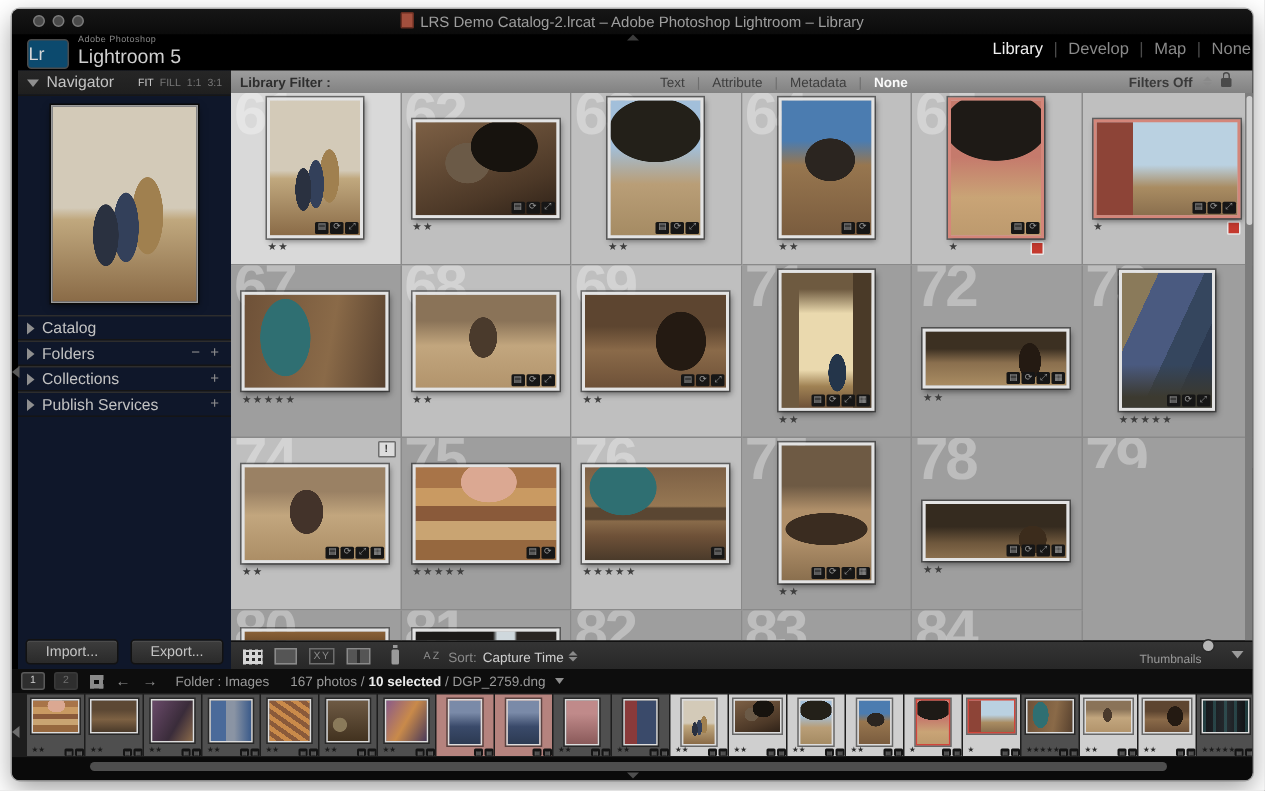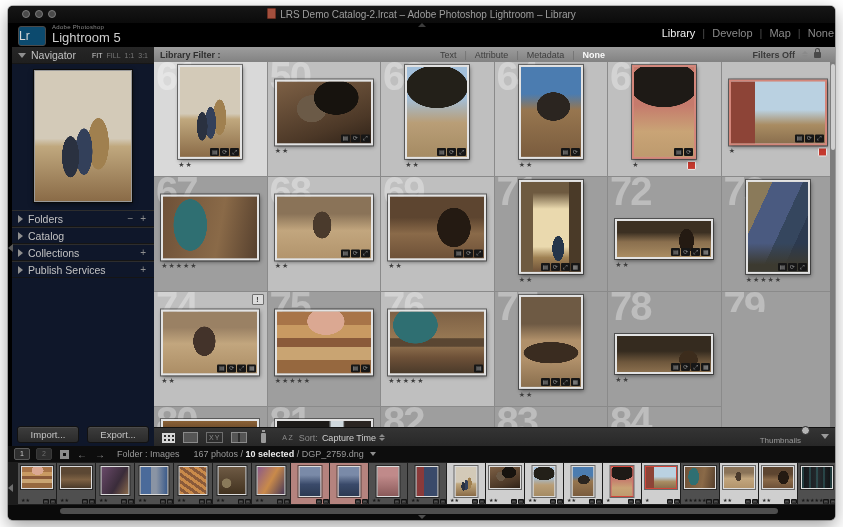--- a/index.html
+++ b/index.html
@@ -240,26 +240,26 @@
             <span class="zm active">FIT</span>
             <span class="zm">FILL</span>
             <span class="zm">1:1</span>
             <span class="zm">3:1</span>
           </span>
       </div>
       <div class="navpreview ph-barnwalk"></div>
       <div id="sections">
           <div class="sectrow">
             <span class="tri-r"></span>
+            <span class="sectlabel">Catalog</span>
+          </div>
+          <div class="sectrow">
+            <span class="tri-r"></span>
             <span class="sectlabel">Folders</span>
             <span class="sectctl">−  +</span>
-          </div>
-          <div class="sectrow">
-            <span class="tri-r"></span>
-            <span class="sectlabel">Catalog</span>
           </div>
           <div class="sectrow">
             <span class="tri-r"></span>
             <span class="sectlabel">Collections</span>
             <span class="sectctl">+</span>
           </div>
           <div class="sectrow">
             <span class="tri-r"></span>
             <span class="sectlabel">Publish Services</span>
             <span class="sectctl">+</span>
@@ -303,21 +303,21 @@
                 <span class="badge">⟳</span>
                 <span class="badge">⤢</span>
               </div>
             </div>
             <div class="meta">
               <span class="stars">★★</span>
             </div>
           </div>
         </div>
         <div class="cell selected">
-          <div class="cellnum">50</div>
+          <div class="cellnum">62</div>
           <div class="stack">
             <div class="photo l ph-boyshorse">
               <div class="badges">
                 <span class="badge">▤</span>
                 <span class="badge">⟳</span>
                 <span class="badge">⤢</span>
               </div>
             </div>
             <div class="meta">
               <span class="stars">★★</span>

